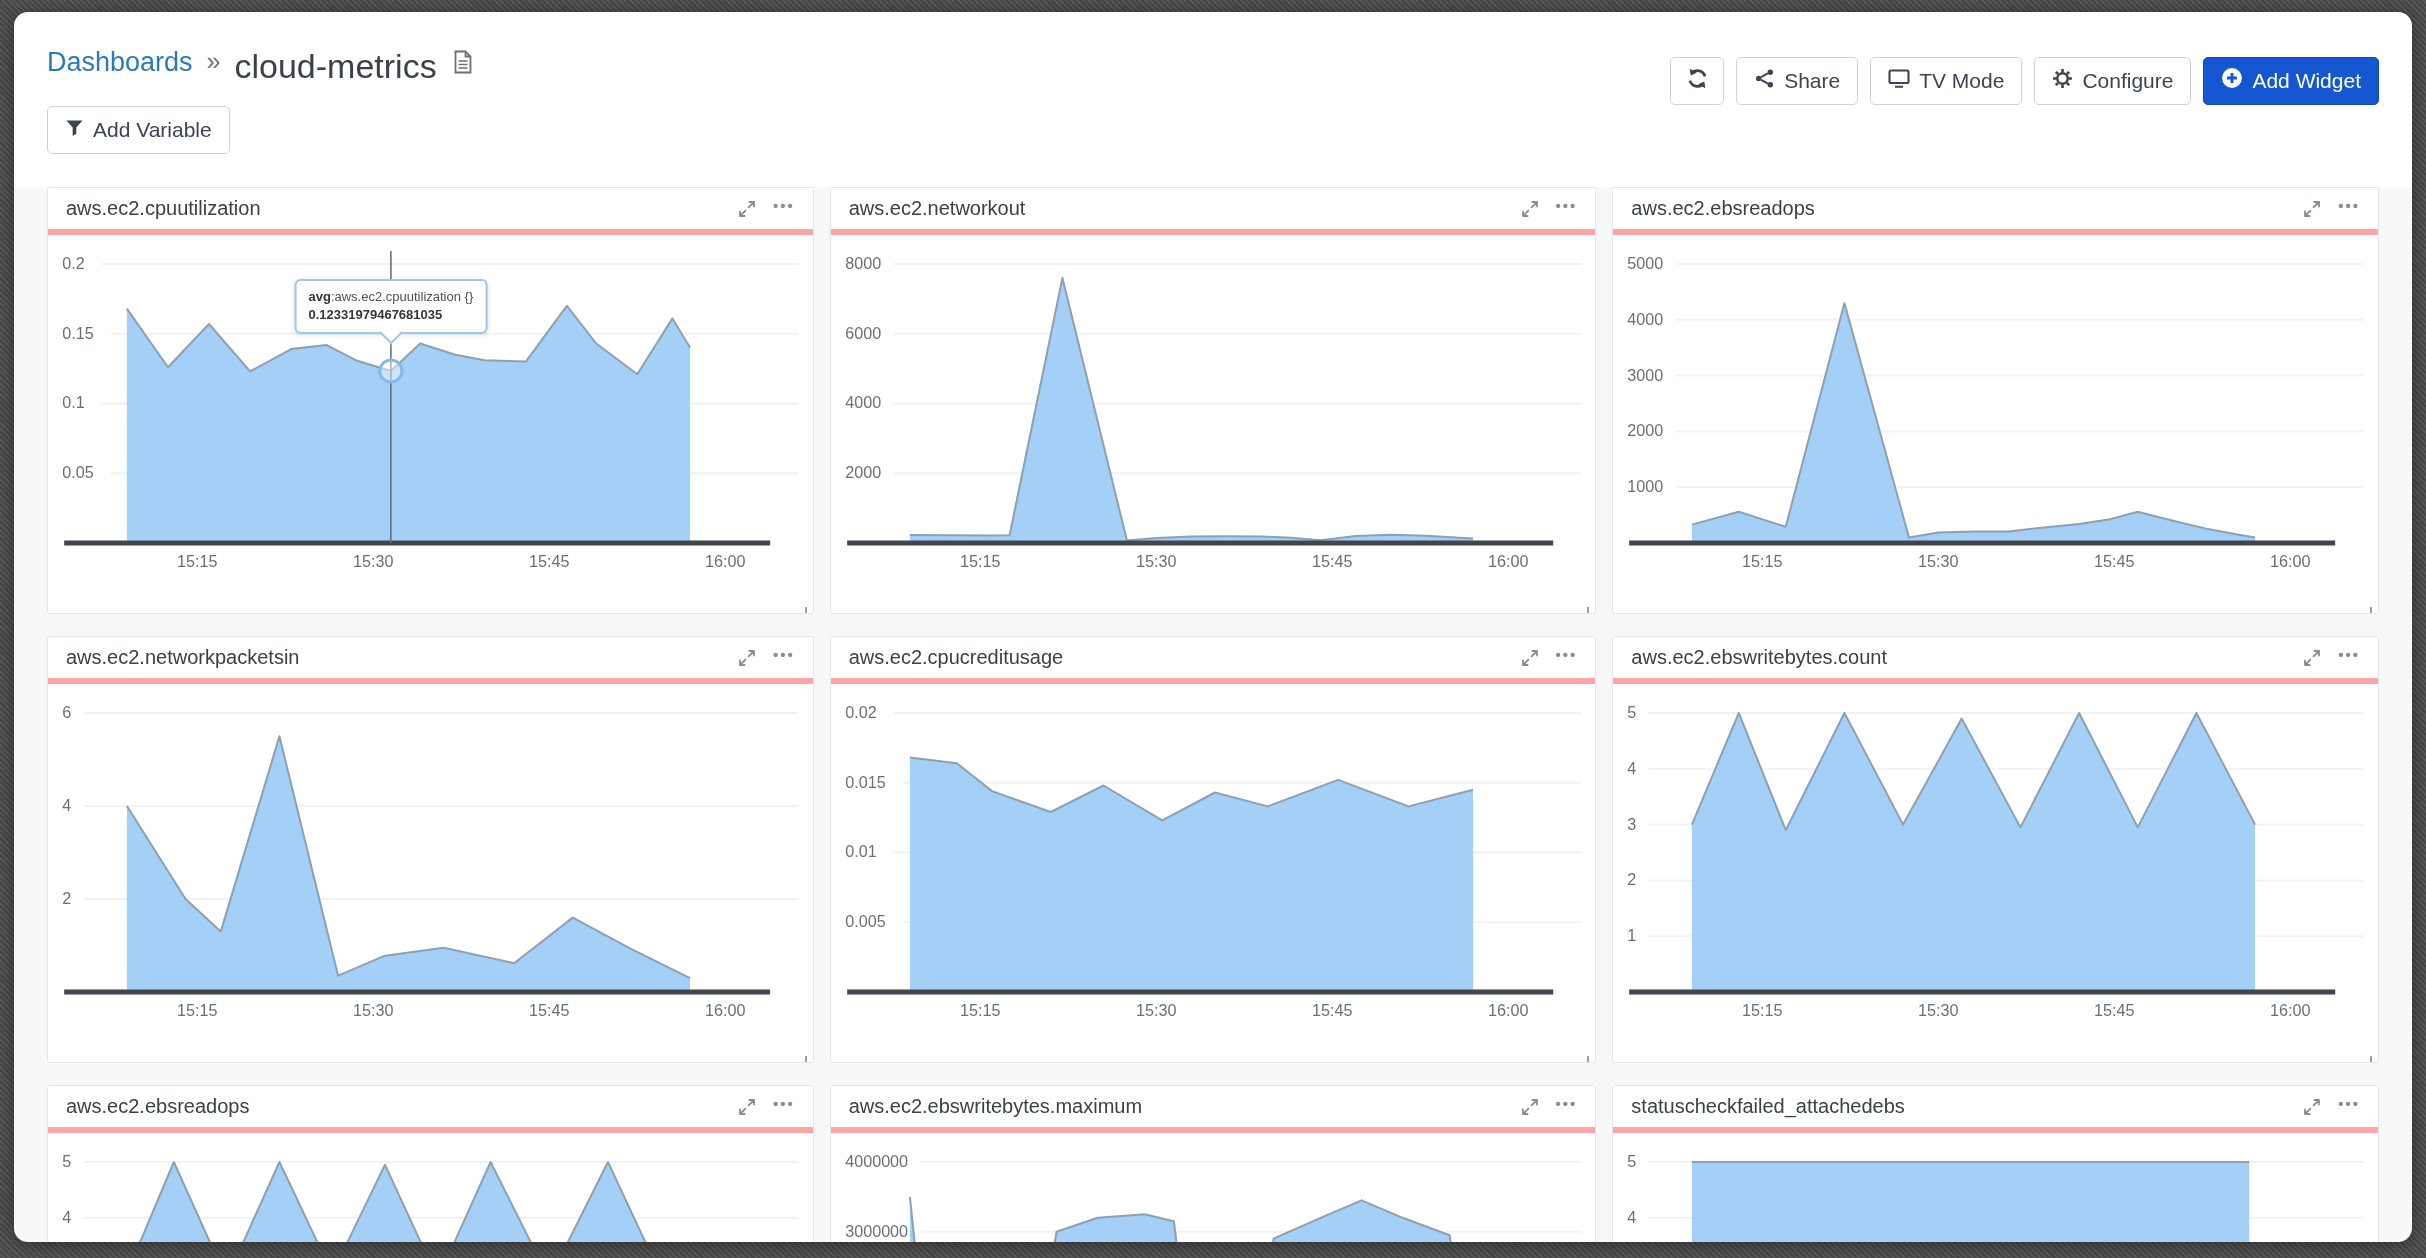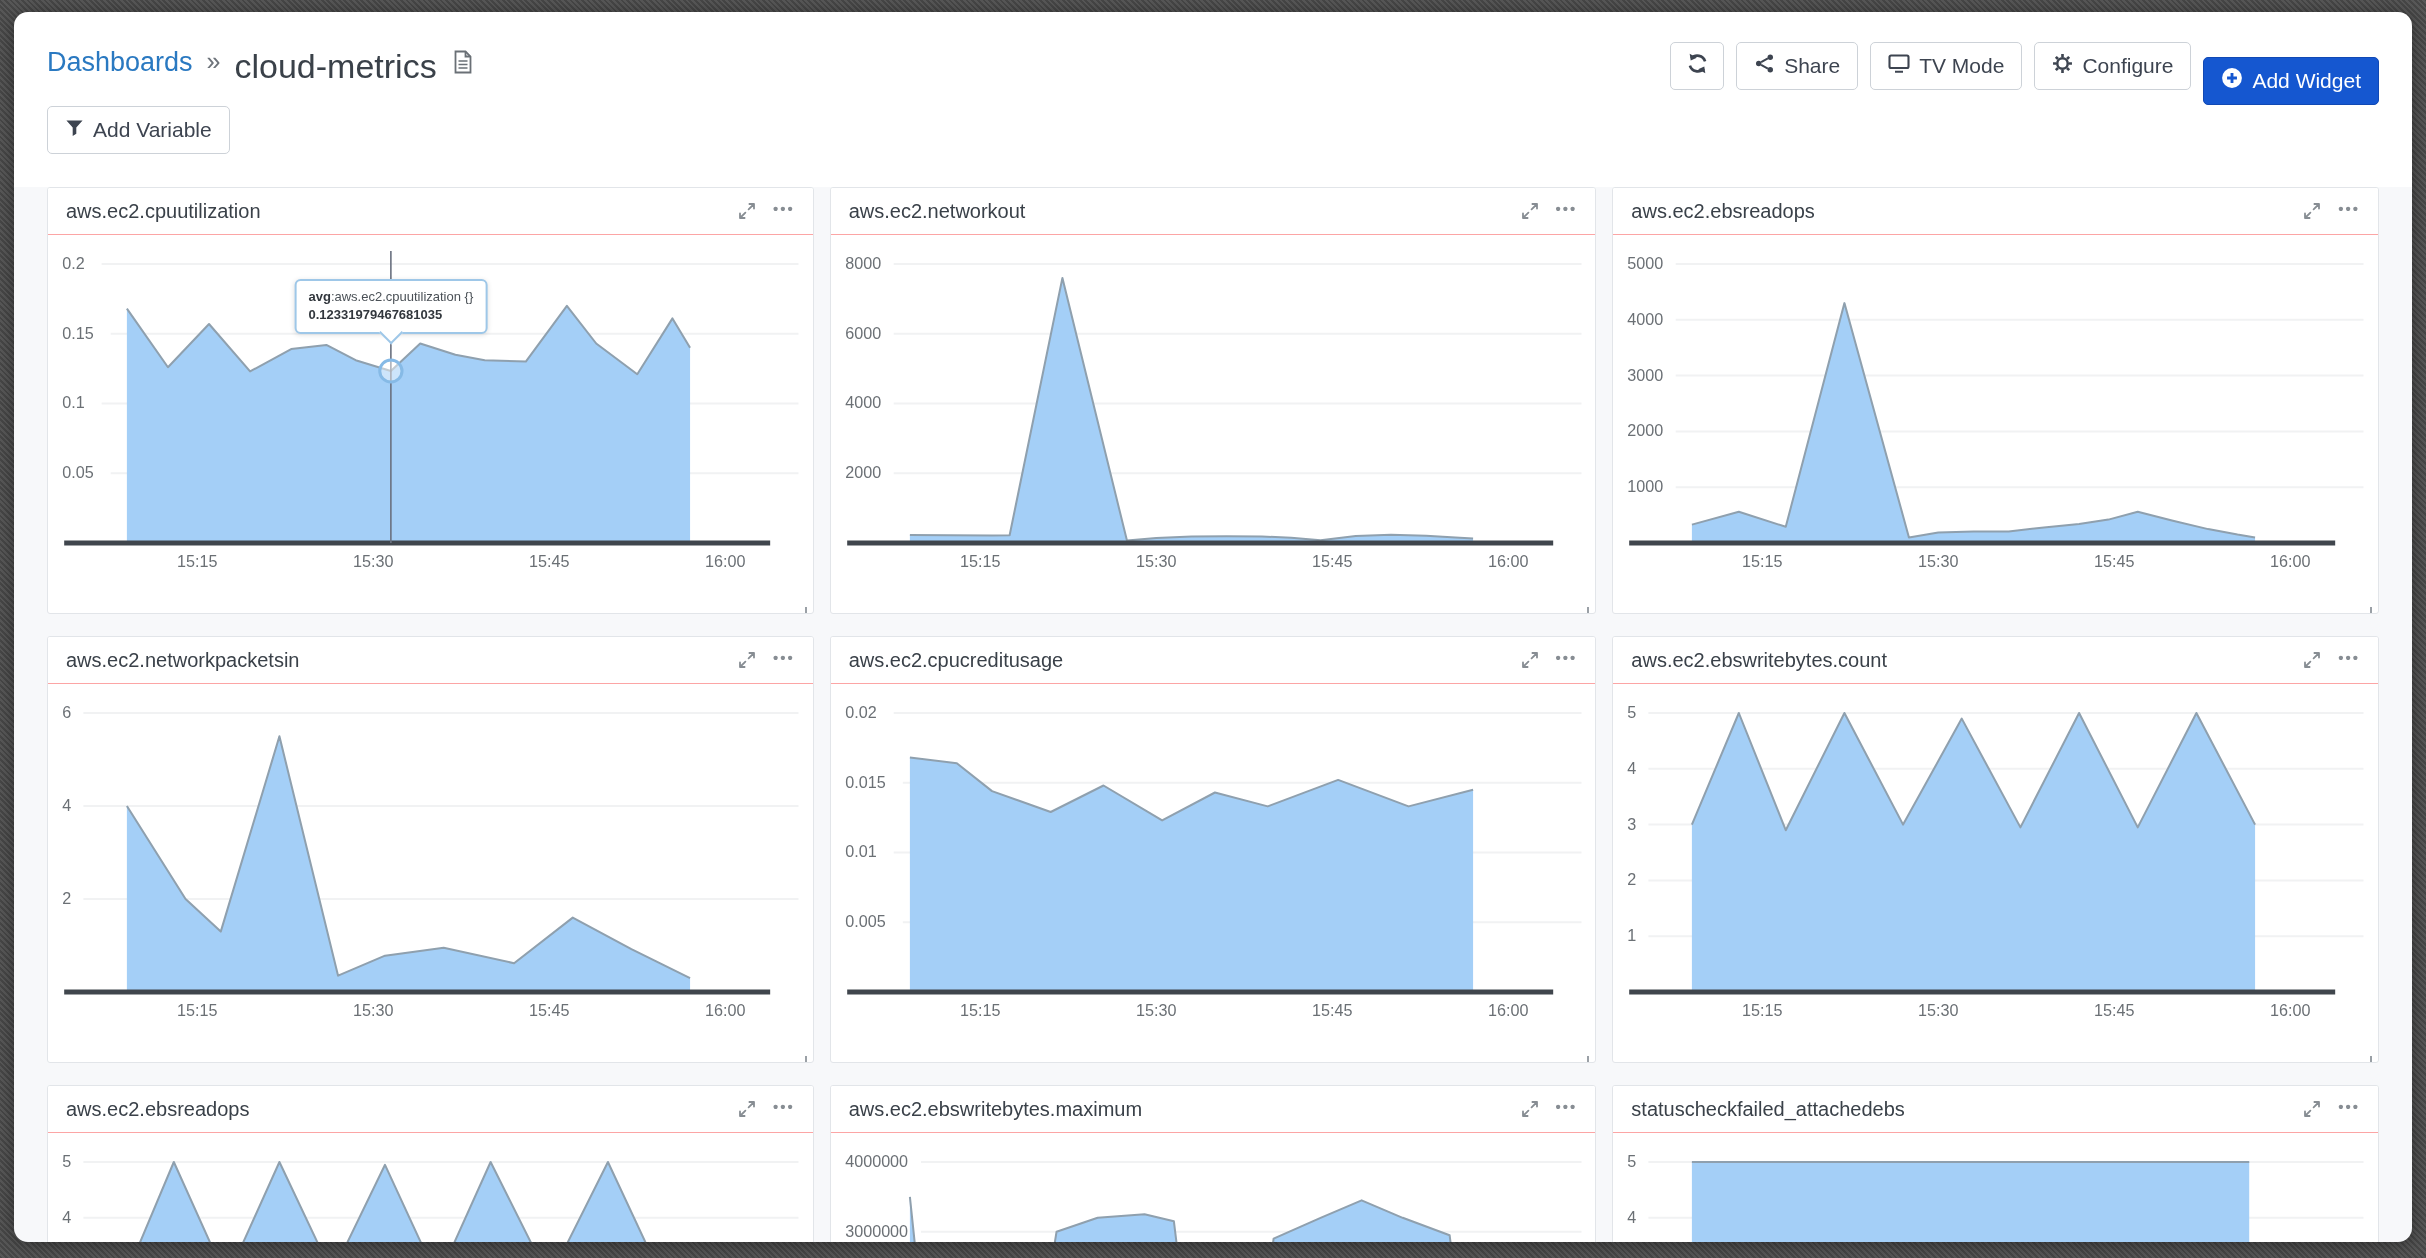--- a/index.html
+++ b/index.html
@@ -15,21 +15,21 @@
     border-radius:14px; overflow:hidden; padding:0 33px;
     box-shadow:0 2px 18px rgba(0,0,0,.45);
   }
   
   .topbar { display:flex; align-items:center; margin-top:28px; height:52px; }
   .breadcrumb { display:flex; align-items:flex-start; gap:14px; flex:1; }
   .crumb-link { color:#2a79c1; font-size:27px; cursor:pointer; }
   .crumb-sep { color:#6d737a; font-size:25px; }
   .crumb-current { color:#3a4149; font-size:34px; }
   .doc-icon { display:inline-flex; margin-left:2px; margin-top:3px; }
-  .top-actions { display:flex; align-items:center; gap:12px; }
+  .top-actions { display:flex; align-items:flex-end; gap:12px; }
   .btn {
     display:inline-flex; align-items:center; gap:9px; height:48px;
     background:#fff; border:1px solid #cdd2d8; border-radius:5px;
     color:#3d4450; font-size:21px; padding:0 17px; cursor:pointer; white-space:nowrap;
   }
   .btn.icon-only { width:54px; justify-content:center; padding:0; }
   .btn-primary { background:#1557d0; border-color:#1149b4; color:#fff; font-weight:500;margin-top:29px; }
   
   .toolbar { display:flex; align-items:center; justify-content:space-between; margin-top:14px; height:48px; }
   .time-select {
@@ -39,21 +39,21 @@
   }
   .time-label { flex:1; }
   
   .grid { margin-top:33px; display:grid; grid-template-columns:repeat(3,1fr); gap:22px 16px; }
   .widget {
     background:#fff; border:1px solid #e2e5e9; border-radius:3px;
     height:427px; overflow:hidden; position:relative;
   }
   .widget-header {
     height:47px; display:flex; align-items:center; justify-content:space-between;
-    padding:0 18px; border-bottom:1px solid #fca5a5; background:#fff;
+    padding:0 18px; border-bottom:6px solid #fca5a5; background:#fff;
   }
   .widget-title { font-size:20px; font-weight:400; color:#3a4149; }
   .widget-actions { display:flex; align-items:center; gap:16px; }
   .w-icon { display:inline-flex; cursor:pointer; }
   .dots { color:#878d93; font-size:15px; font-weight:bold; letter-spacing:2px; line-height:1; padding-bottom:6px; }
   .chart-area { position:relative; padding-top:8px; }
   .chart-area svg { display:block; }
   .resize-handle {
     position:absolute; right:6px; bottom:-330px; width:8px; height:8px;
     border-right:2px solid #9aa0a6; border-bottom:2px solid #9aa0a6; cursor:nwse-resize;

